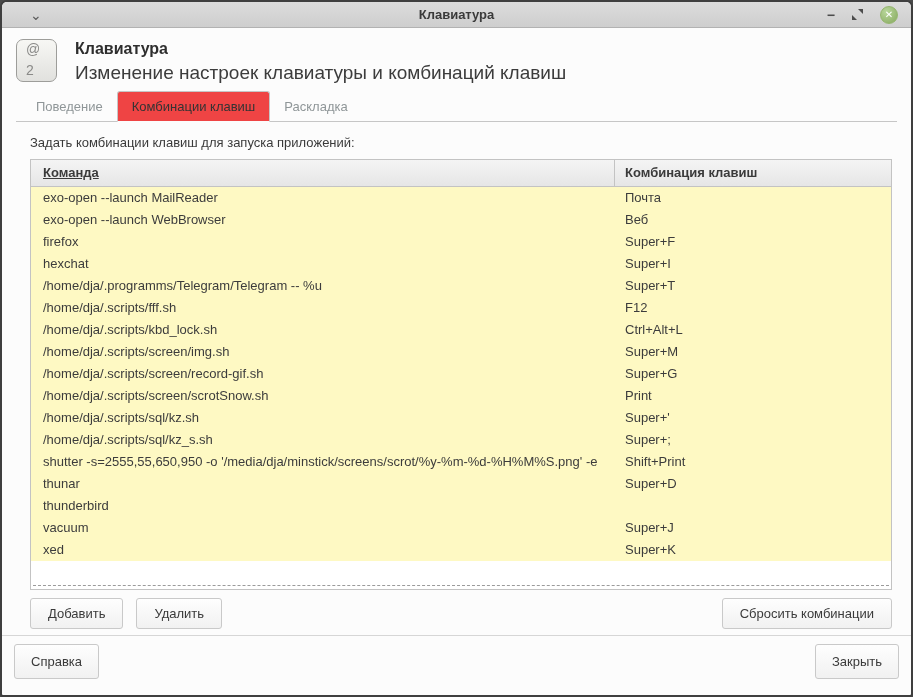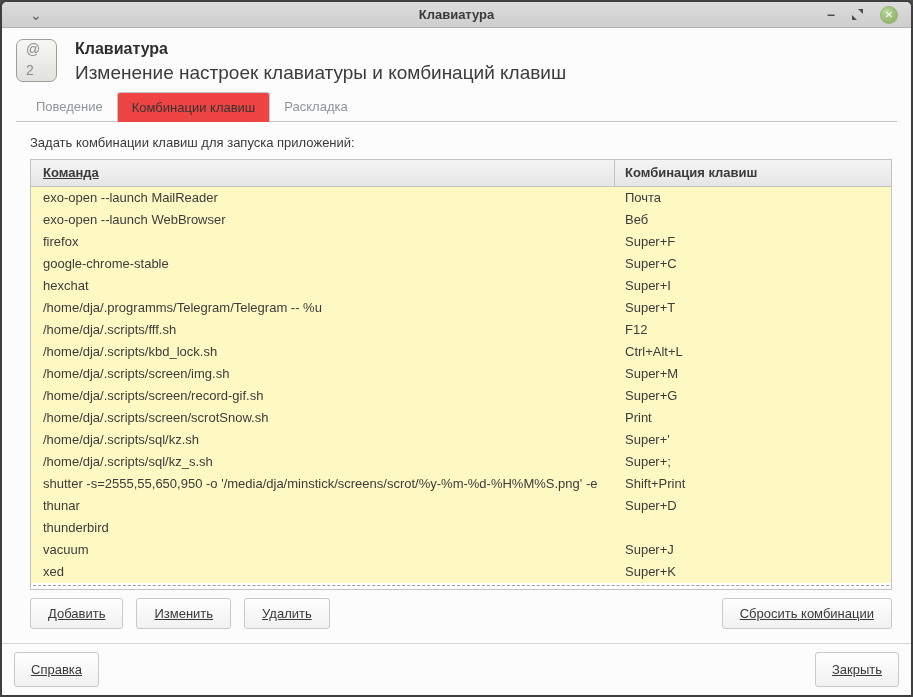--- a/index.html
+++ b/index.html
@@ -62,21 +62,21 @@
     background: linear-gradient(#f7f7f4, #e1e1de);
     color: #8a8a88; padding: 1px 0 2px 9px;
     display: flex; flex-direction: column; justify-content: space-between;
     font-size: 14px; line-height: 1.25;
   }
   .h-title { font-size: 16px; font-weight: bold; color: #2e2e2e; padding-top: 1px; }
   .h-sub { font-size: 19px; color: #3c3c3c; margin-top: 4px; }
 
   
   .tabbar {
-    display: flex; align-items: center;
+    display: flex; align-items: flex-end;
     margin: 3px 14px 0 14px; padding-left: 6px;
     border-bottom: 1px solid #c6c6c6; height: 30px;
   }
   .tab { padding: 6px 14px 7px 14px; font-size: 13px; color: #8f9698; cursor: pointer; white-space: nowrap; }
   .tab.active {
     background: #ef4444; border: 1px solid #c6c6c6; border-bottom: 1px solid #fcfcfc;
     margin-bottom: -1px; border-radius: 3px 3px 0 0; color: #333333; padding-top: 7px;
   }
 
   
@@ -100,28 +100,28 @@
   .td { white-space: nowrap; overflow: hidden; }
   .td-cmd { width: 584px; padding-left: 12px; }
   .td-key { flex: 1; padding-left: 10px; }
   .rubber { position: absolute; left: 2px; right: 2px; bottom: 3px; border-top: 1px dashed #9b9b9b; }
 
   
   .btn {
     font-family: inherit; font-size: 13px; color: #3a3a3a;
     background: linear-gradient(#fefefe, #f1f1f1);
     border: 1px solid #c9c9c9; border-radius: 3px;
-    padding: 7px 17px; cursor: pointer; white-space: nowrap; text-decoration: underline;
+    padding: 7px 17px; cursor: pointer; white-space: nowrap;
   }
   .action-row { display: flex; gap: 13px; margin-top: 8px; }
   .action-spacer { flex: 1; }
 
   
   .footer {
-    position: absolute; left: 0; right: 0; bottom: 0; height: 52px;
+    position: absolute; left: 0; right: 0; bottom: 8px; height: 52px;
     border-top: 1px solid #d6d6d6; background: #fcfcfc;
     display: flex; align-items: center; justify-content: space-between;
     padding: 0 12px;
   }
   .footer .btn { padding: 9px 16px; }
 </style>
 </head>
 <body>
 
 <div class="window">
@@ -168,24 +168,20 @@
           </div>
           <div class="tr">
             <span class="td td-cmd">exo-open --launch WebBrowser</span>
             <span class="td td-key">Веб</span>
           </div>
           <div class="tr">
             <span class="td td-cmd">firefox</span>
             <span class="td td-key">Super+F</span>
           </div>
           <div class="tr">
-            <span class="td td-cmd">google-chrome-stable</span>
-            <span class="td td-key">Super+C</span>
-          </div>
-          <div class="tr">
             <span class="td td-cmd">hexchat</span>
             <span class="td td-key">Super+I</span>
           </div>
           <div class="tr">
             <span class="td td-cmd">/home/dja/.programms/Telegram/Telegram -- %u</span>
             <span class="td td-key">Super+T</span>
           </div>
           <div class="tr">
             <span class="td td-cmd">/home/dja/.scripts/fff.sh</span>
             <span class="td td-key">F12</span>
@@ -232,21 +228,20 @@
           <div class="tr">
             <span class="td td-cmd">xed</span>
             <span class="td td-key">Super+K</span>
           </div>
         </div>
       <div class="rubber"></div>
     </div>
 
     <div class="action-row">
       <button class="btn">Добавить</button>
-      <button class="btn">Изменить</button>
       <button class="btn">Удалить</button>
       <span class="action-spacer"></span>
       <button class="btn">Сбросить комбинации</button>
     </div>
   </div>
 
   <div class="footer">
     <button class="btn">Справка</button>
     <button class="btn">Закрыть</button>
   </div>

